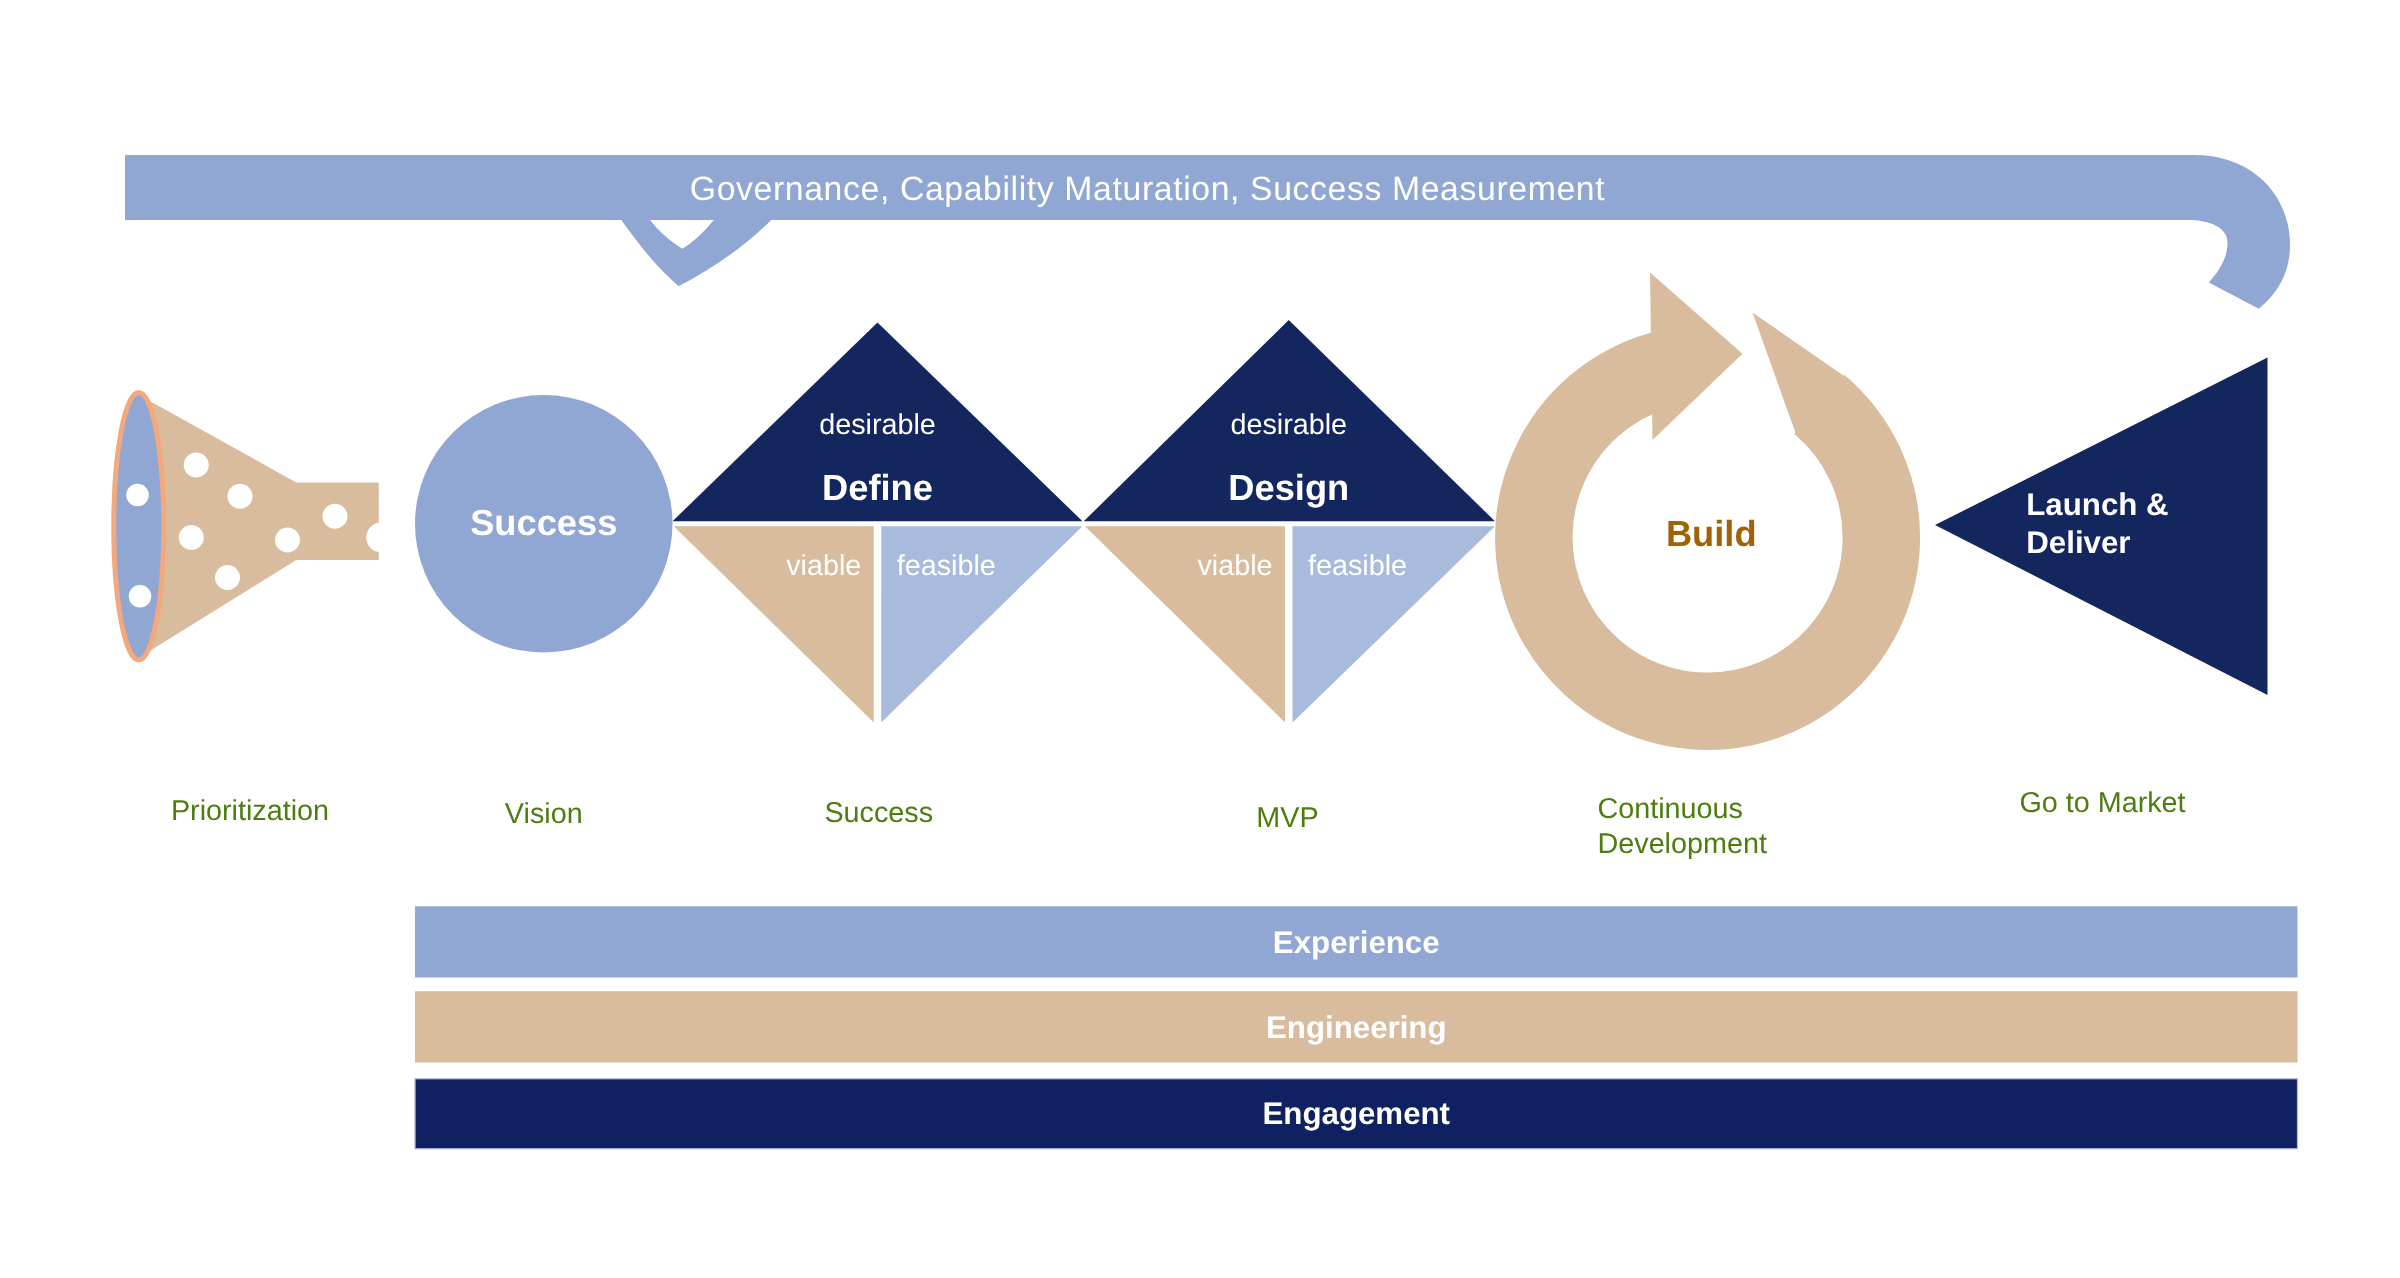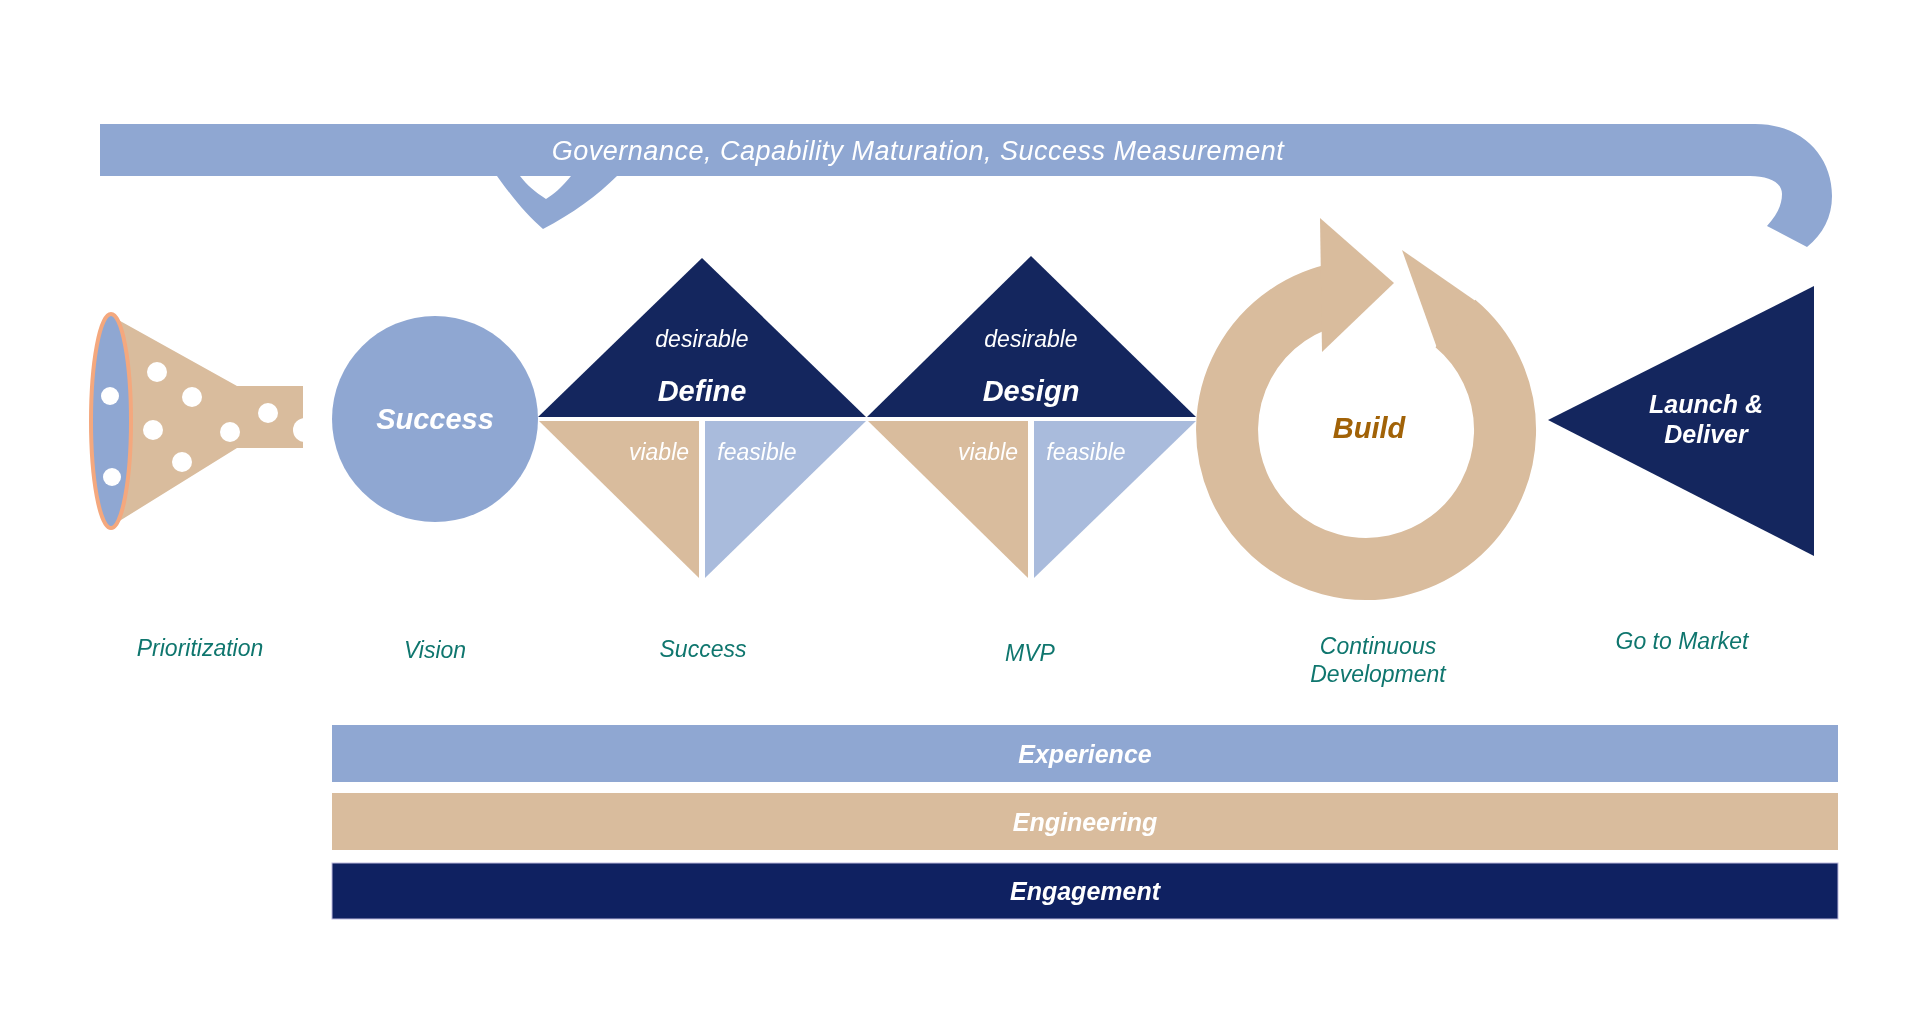--- a/index.html
+++ b/index.html
@@ -12,30 +12,30 @@
   .f-blue{fill:#8FA7D2;}
   .f-lblue{fill:#A9BBDC;}
   .f-navy{fill:#14265E;}
   .f-navybar{fill:#0F2161;stroke:#BDB9DD;stroke-width:1;}
   .f-tan{fill:#D9BC9D;}
   .f-white{fill:#ffffff;}
   .rim{fill:#8FA7D2;stroke:#F4A87E;stroke-width:4;}
   .arc-tan{fill:none;stroke:#D9BC9D;stroke-width:62;}
 
   
-  .t{position:absolute;transform:translate(-50%,-50%);white-space:nowrap;line-height:1.2;font-style:italic;}
+  .t{position:absolute;transform:translate(-50%,-50%);white-space:nowrap;line-height:1.2;}
   .w{color:#ffffff;}
-  .nv{color:#0f766e;}
+  .nv{color:#4d7c0f;}
   .nvd{color:#a16207;}
   .b{font-weight:bold;}
   .s23{font-size:23px;}
   .s25{font-size:25px;}
   .s27{font-size:27px;letter-spacing:.5px;}
   .s29{font-size:29px;}
-  .wrap{white-space:normal;text-align:center;}
+  .wrap{white-space:normal;}
 </style>
 </head>
 <body>
 
 <div class="canvas">
 
   <svg width="1920" height="1022" viewBox="0 0 1920 1022">
 
     <path class="f-blue" d="M 100 124 L 1755 124 C 1802 124 1832 156 1832 196 C 1832 217 1823 234 1807 247
          L 1767 226 C 1777 215 1782 205 1782 194 C 1782 182 1768 176 1750 176 L 100 176 Z"></path>

